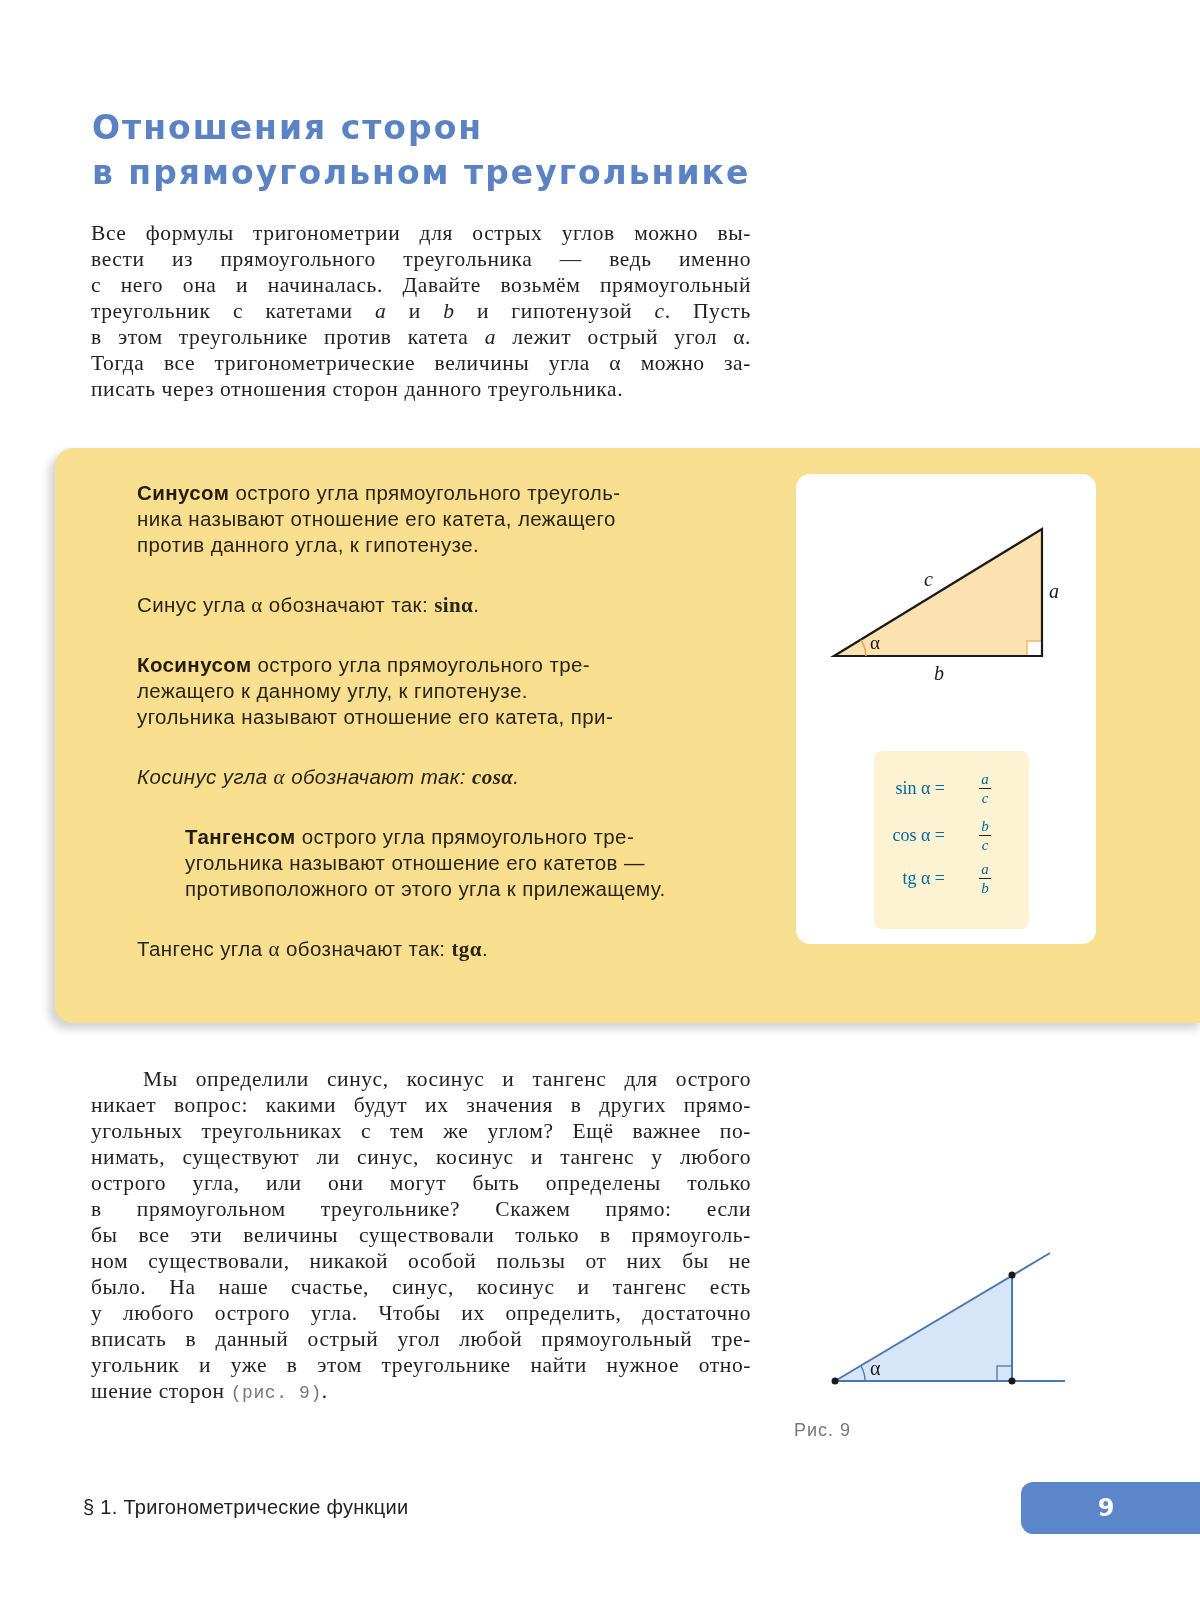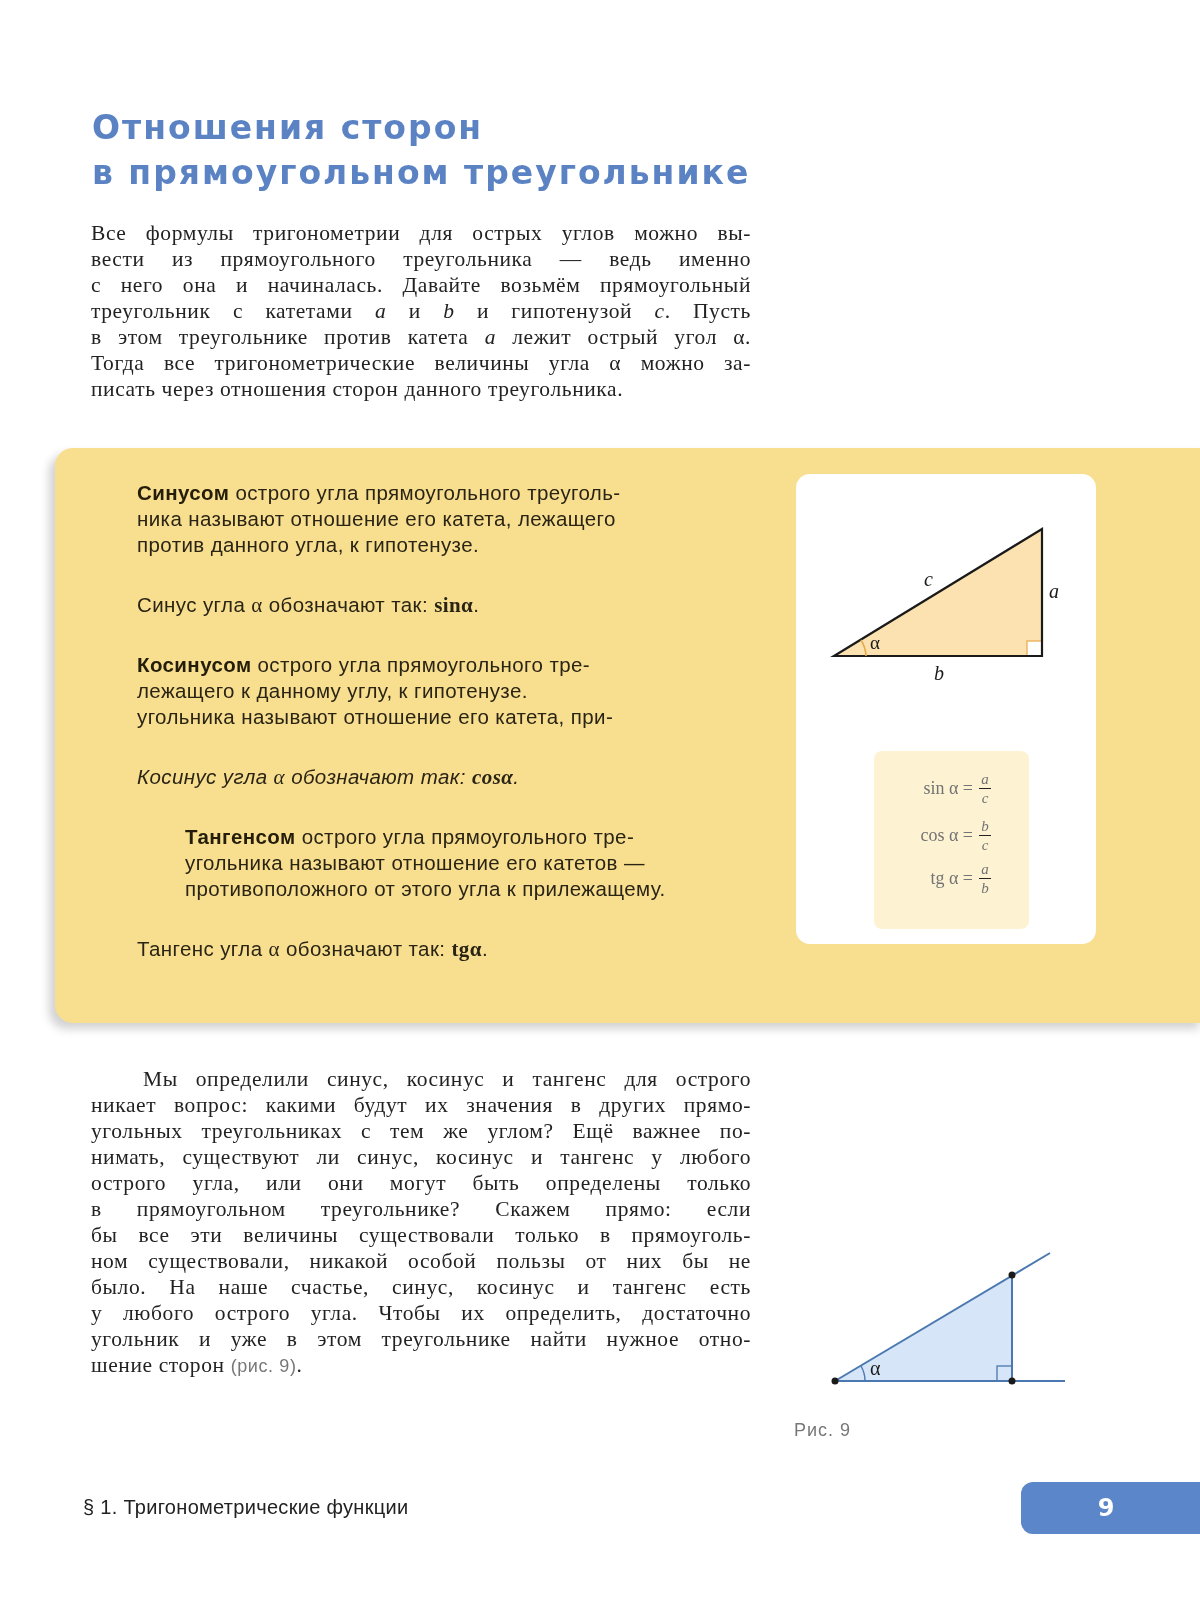--- a/index.html
+++ b/index.html
@@ -4,30 +4,30 @@
 <style>
   html, body { margin:0; padding:0; background:#ffffff; }
   body { width:1200px; height:1604px; position:relative; overflow:hidden; font-family:"DejaVu Serif", serif; color:#1a1a1a; }
   .title { position:absolute; left:83px; top:96px; margin:9px; font-family:"DejaVu Sans", sans-serif; font-weight:bold; font-size:33px; line-height:45px; color:#5b83c4; letter-spacing:2px; }
   .title span { display:block; }
   .para { position:absolute; left:83px; width:660px; font-family:"Liberation Serif", serif; font-size:21.5px; line-height:26px; text-align:justify; text-align-last:left; margin:8px; color:#222; letter-spacing:0.6px; }
   .para .line { display:block; text-align:justify; text-align-last:justify; white-space:nowrap; }
   .para .line.last { text-align-last:left; }
   .para .line.indent { text-indent:52px; }
   .para i { font-style:italic; }
-  .gray { color:#777; font-family:Liberation Sans, sans-serif; font-size:18px; }
+  .gray { color:#777; font-family:Liberation Mono, monospace; font-size:18px; }
   .box { position:absolute; left:55px; top:448px; width:1150px; height:575px; background:#f8df90; border-radius:18px 0 0 18px; box-shadow:-6px 6px 10px rgba(0,0,0,0.18); }
   .def { position:absolute; left:82px; font-family:"Liberation Sans", sans-serif; font-size:20.5px; line-height:26px; color:#2a2415; margin:0; letter-spacing:0.4px; }
   .def b { font-weight:bold; color:#241d0a; }
   .def .m { font-family:"Liberation Serif", serif; font-size:21px; }
   .def .mb { font-family:"Liberation Serif", serif; font-weight:bold; font-size:21px; }
   .def .line { display:block; white-space:nowrap; }
   .card { position:absolute; left:741px; top:26px; width:300px; height:470px; background:#ffffff; border-radius:14px; }
   .formula-box { position:absolute; left:78px; top:277px; width:155px; height:178px; background:#fdf3d3; border-radius:8px; }
-  .frow { position:absolute; right:38px; font-family:"Liberation Serif", serif; font-size:18px; color:#737373; display:flex; align-items:center; }
+  .frow { position:absolute; right:38px; font-family:"Liberation Serif", serif; font-size:18px; color:#0369a1; display:flex; align-items:center;gap:28px; }
   .frac { display:inline-flex; flex-direction:column; align-items:center; margin-left:6px; font-style:italic; font-size:15px; line-height:16px; }
   .frac .bar { width:12px; height:1px; background:#222; margin:1px 0; }
   .fig2 { position:absolute; left:770px; top:1205px; }
   .caption { position:absolute; left:794px; top:1420px; font-family:"Liberation Sans", sans-serif; font-size:18px; color:#777; letter-spacing:1px; }
   .footer-text { position:absolute; left:83px; top:1496px; font-family:"Liberation Sans", sans-serif; font-size:20px; color:#222; letter-spacing:0.3px; }
   .page-tab { position:absolute; left:1021px; top:1482px; width:190px; height:52px; background:#5b86c9; border-radius:12px 0 0 12px; color:#ffffff; font-family:"DejaVu Sans", sans-serif; font-weight:bold; font-size:24px; display:flex; align-items:center; justify-content:center; }
   .page-tab span { margin-right:20px; }
 </style>
 </head>
 <body>
@@ -121,20 +121,21 @@
   <span class="line indent">Мы определили синус, косинус и тангенс для острого</span>
   <span class="line">никает вопрос: какими будут их значения в других прямо-</span>
   <span class="line">угольных треугольниках с тем же углом? Ещё важнее по-</span>
   <span class="line">нимать, существуют ли синус, косинус и тангенс у любого</span>
   <span class="line">острого угла, или они могут быть определены только</span>
   <span class="line">в прямоугольном треугольнике? Скажем прямо: если</span>
   <span class="line">бы все эти величины существовали только в прямоуголь-</span>
   <span class="line">ном существовали, никакой особой пользы от них бы не</span>
   <span class="line">было. На наше счастье, синус, косинус и тангенс есть</span>
   <span class="line">у любого острого угла. Чтобы их определить, достаточно</span>
+  <span class="line">вписать в данный острый угол любой прямоугольный тре-</span>
   <span class="line">угольник и уже в этом треугольнике найти нужное отно-</span>
   <span class="line last"><span>шение сторон </span><span class="gray">(рис. 9)</span><span>.</span></span>
 </p>
 
 <svg class="fig2" width="300" height="180">
   <polygon points="65,176 242,70 242,176" fill="#d6e5f7" stroke="none"></polygon>
   <line x1="65" y1="176" x2="280" y2="48" stroke="#4a78b0" stroke-width="2"></line>
   <line x1="65" y1="176" x2="295" y2="176" stroke="#4a78b0" stroke-width="2"></line>
   <line x1="242" y1="70" x2="242" y2="176" stroke="#4a78b0" stroke-width="2"></line>
   <rect x="227" y="161" width="15" height="15" fill="none" stroke="#4a78b0" stroke-width="1.3"></rect>

